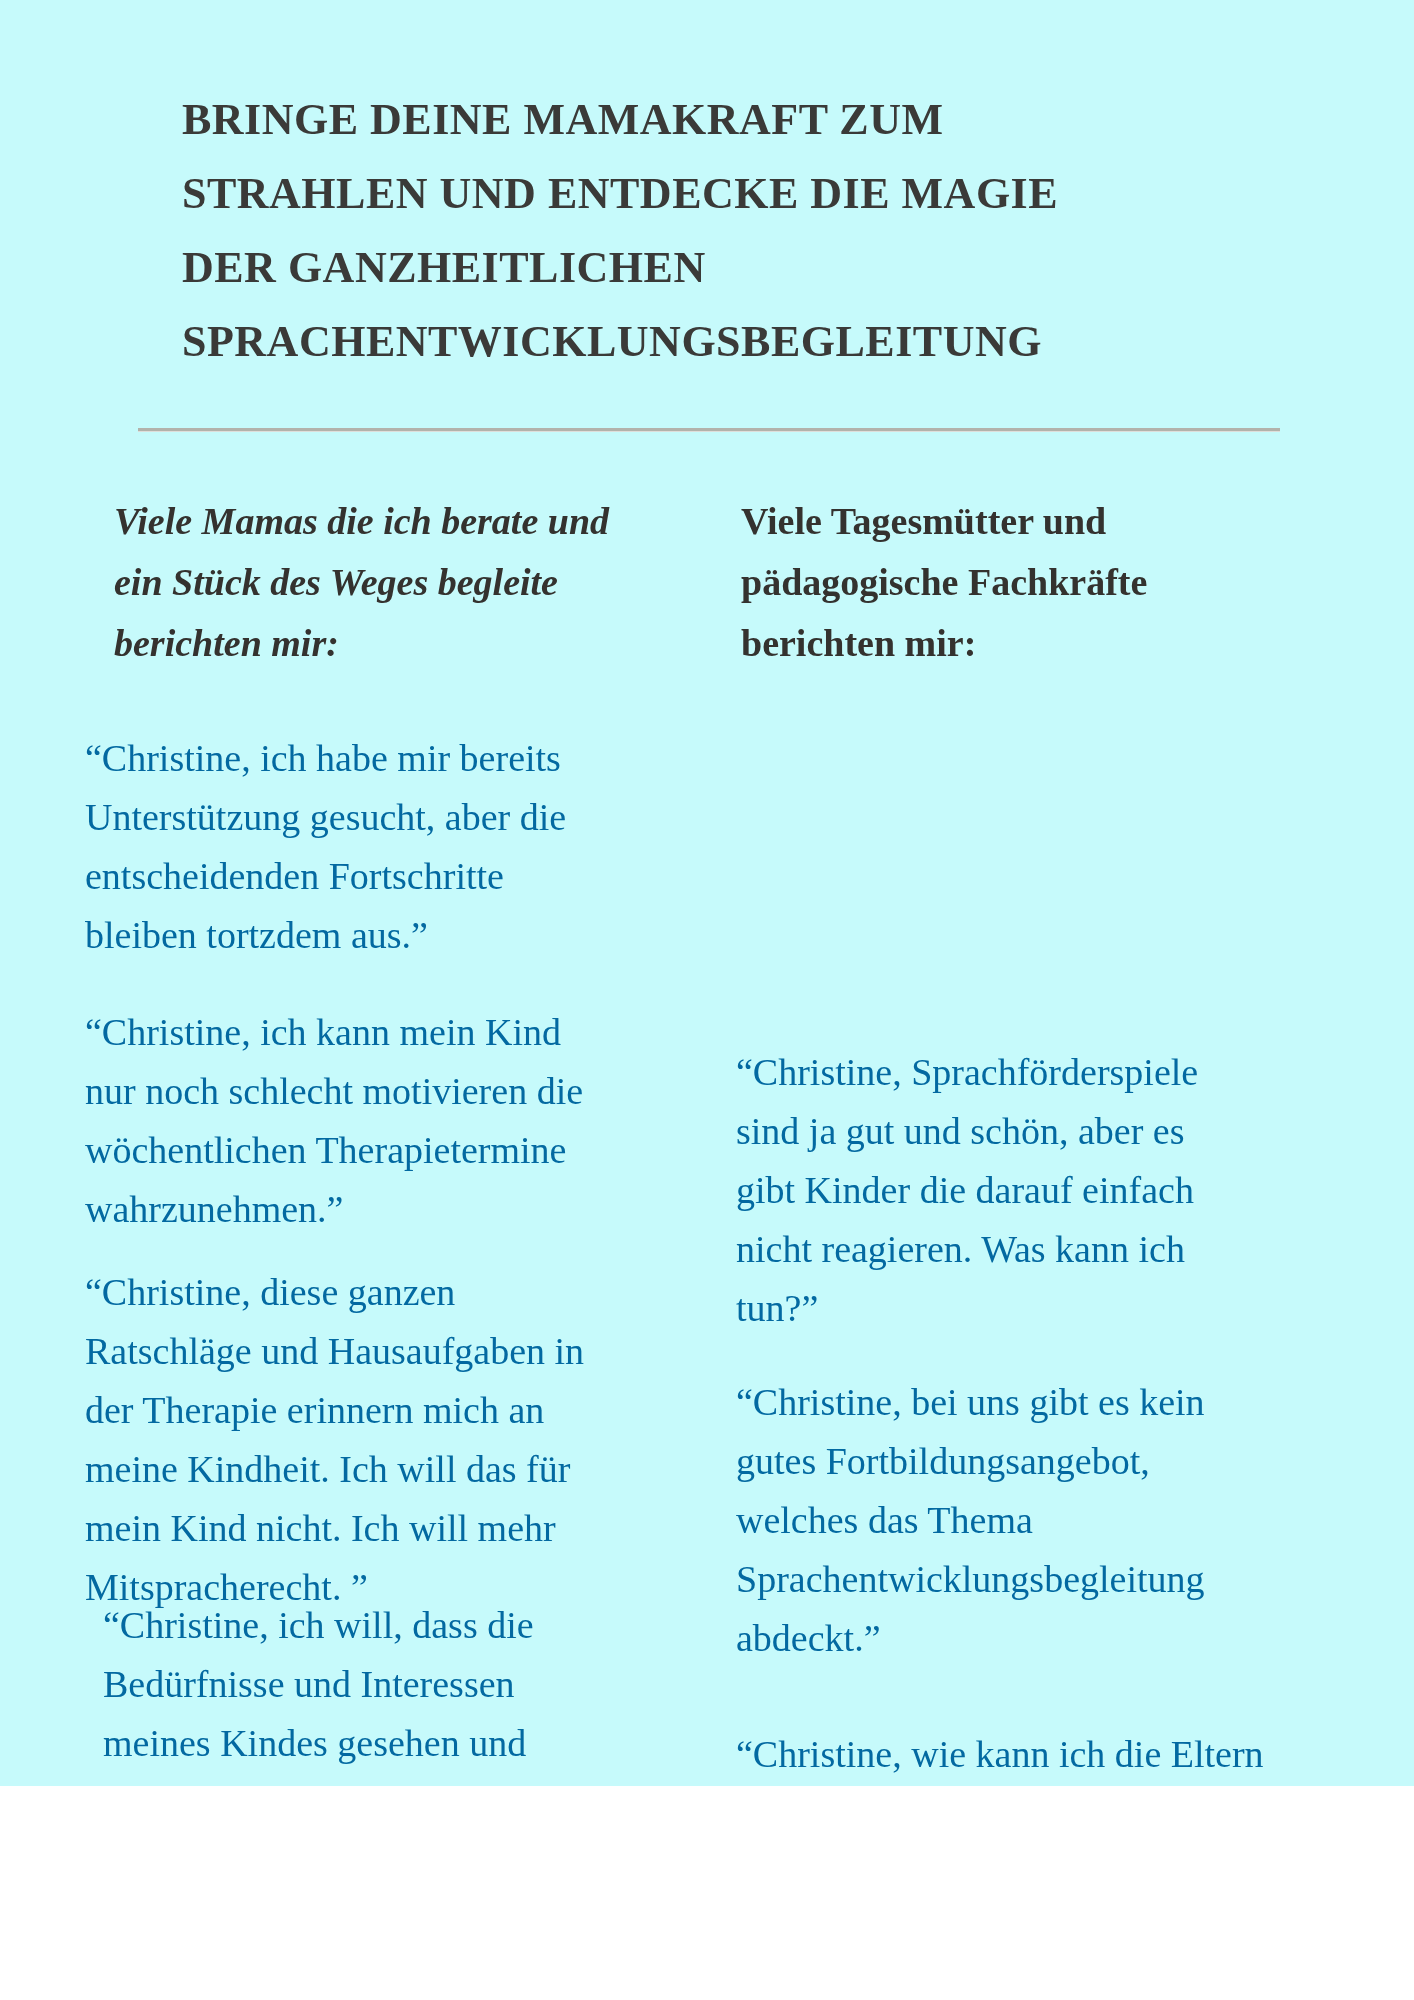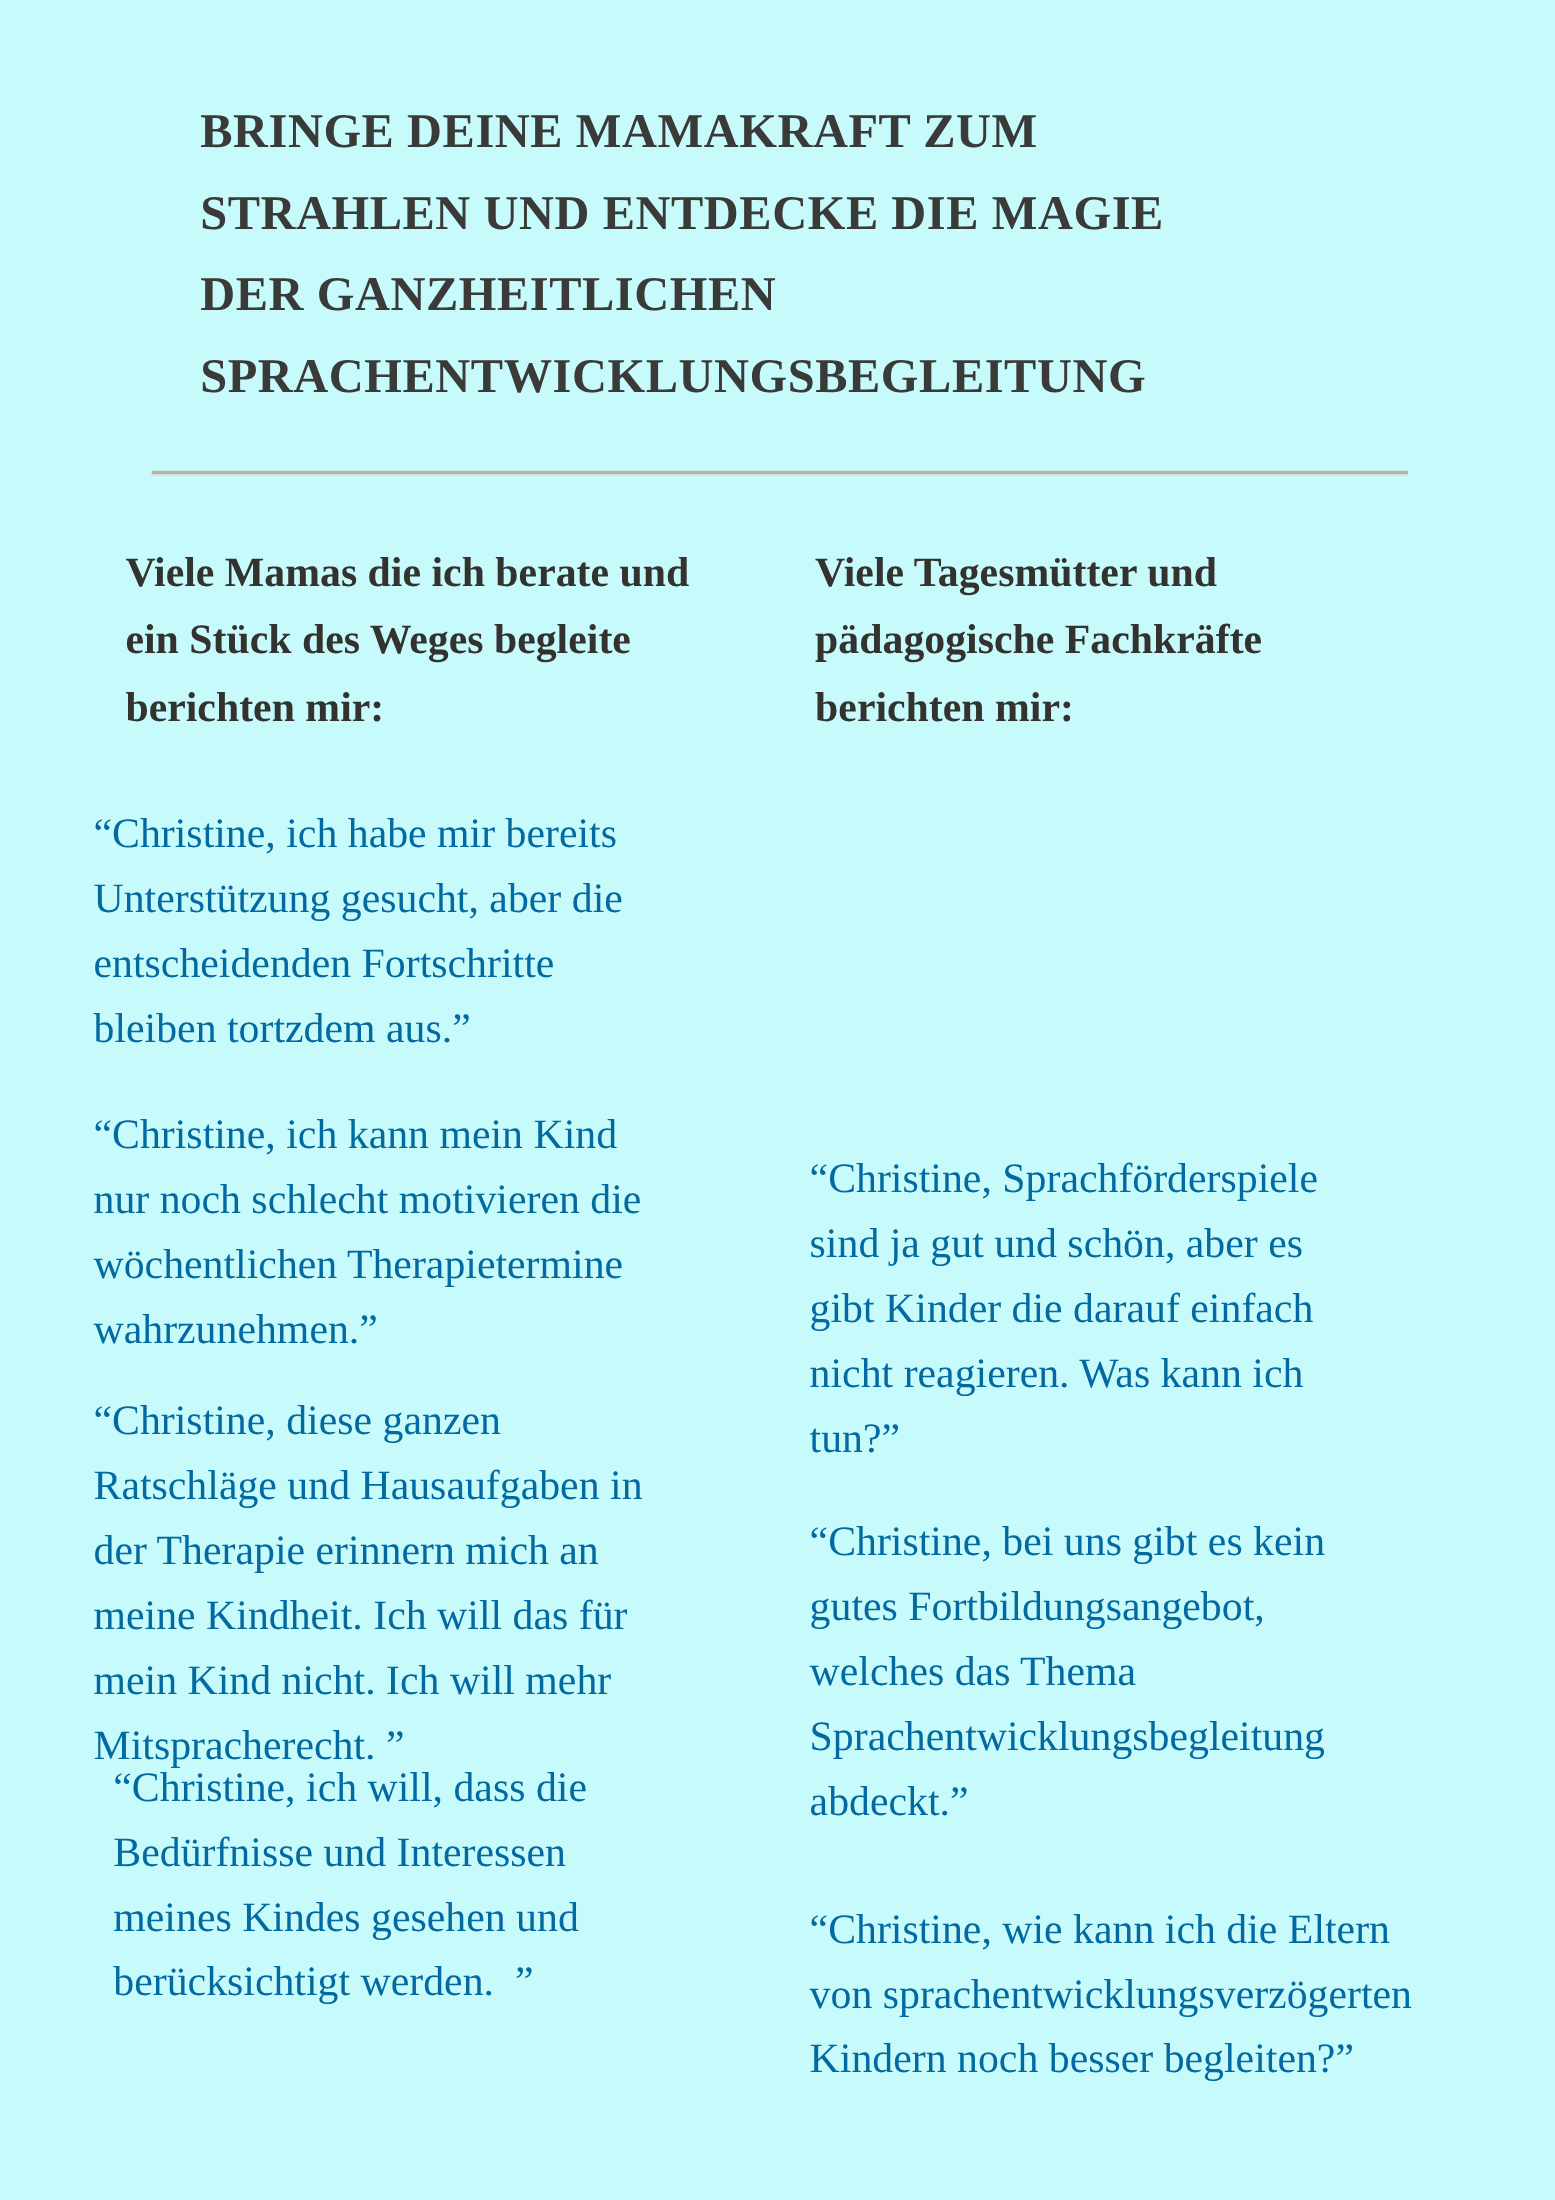--- a/index.html
+++ b/index.html
@@ -1,18 +1,18 @@
 <!DOCTYPE html>
 <html lang="de"><head>
 <meta charset="utf-8">
 <style>
   html,body{margin:0;padding:0;}
   .page{
     position:relative;
-    width:1414px;height:2000px;
+    width:1414px;height:1786px;
     background:#c6fafb;
     font-family:"Liberation Serif", serif;
     overflow:hidden;
   }
   .main-heading{
     position:absolute;
     left:182px;top:83px;width:1150px;
     margin:0;
     font-size:44px;
     line-height:74px;
@@ -42,21 +42,21 @@
     position:absolute;
     margin:0;
     font-size:38px;
     line-height:59px;
     font-weight:normal;
     color:#0369a1;
     white-space:pre-wrap;
   }
   .lcol{left:85px;width:585px;}
   .rcol{left:736px;width:600px;}
-  .lcol.col-heading{padding-left:29px;width:556px;}
+  .lcol.col-heading{padding-left:29px;width:556px;font-style:italic;}
   .rcol.col-heading{padding-left:5px;width:595px;}
   .indent{padding-left:18px;}
 </style>
 </head>
 <body>
 
 <div class="page">
 
   <h1 class="main-heading">BRINGE DEINE MAMAKRAFT ZUM
 STRAHLEN UND ENTDECKE DIE MAGIE

